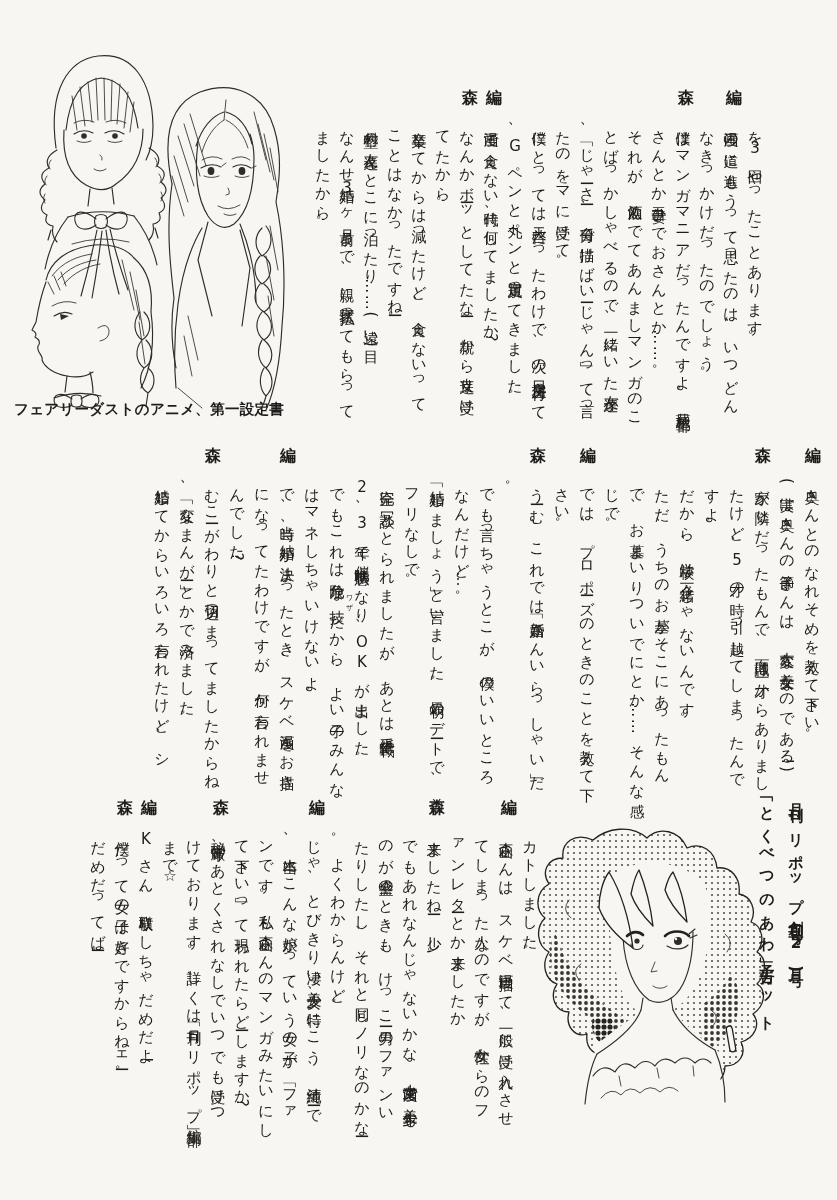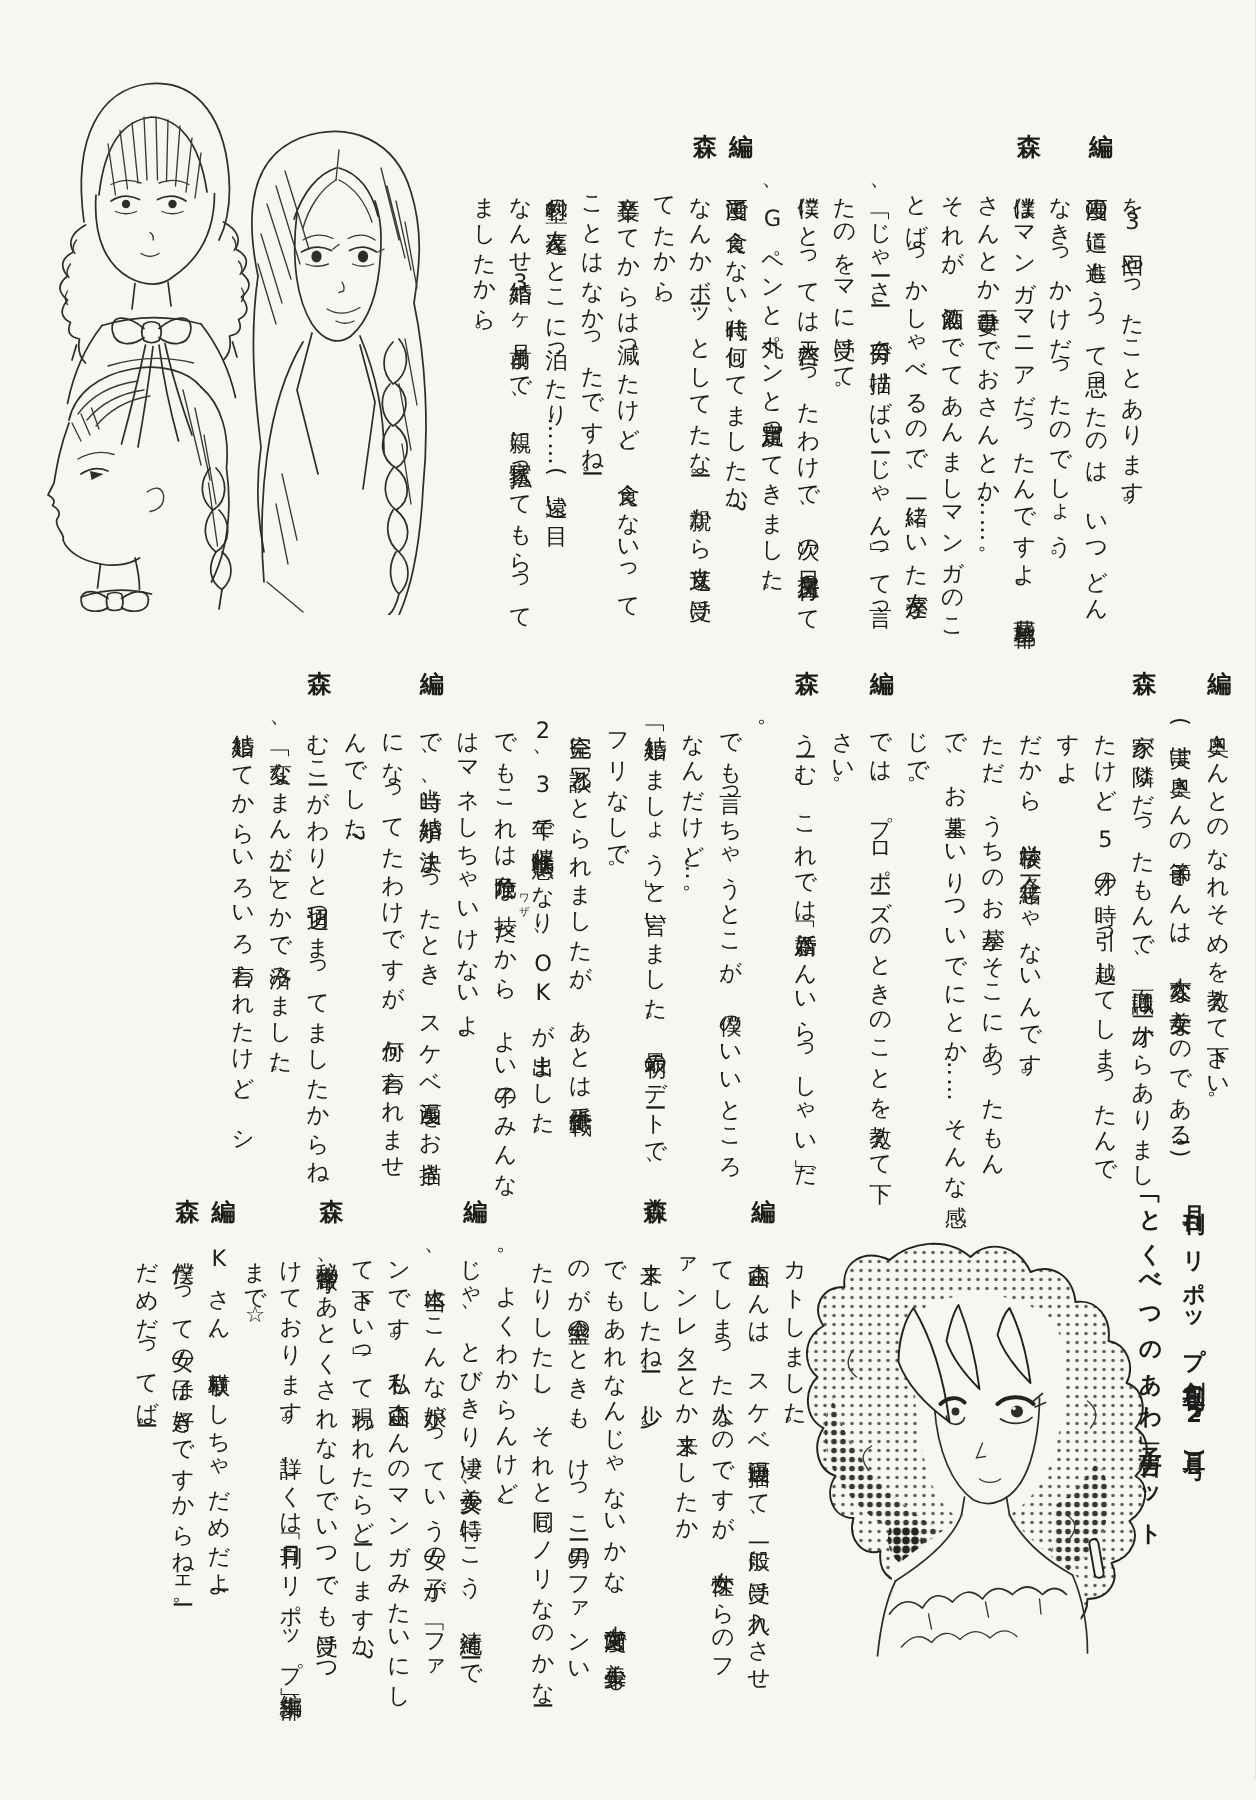--- a/index.html
+++ b/index.html
@@ -107,20 +107,21 @@
       <path class="inkh" d="M50,290 Q62,283 74,287 M96,312 q9,-6 11,2 q1,9 -9,11"></path>
       <path class="ink" d="M132,242 C146,254 151,274 149,296 C153,326 149,352 139,372"></path>
       <path class="inkh" d="M120,244 L132,294 M128,256 L138,304 M134,274 L142,320 M137,306 L143,348"></path>
       <path class="ink" d="M138,296 C130,306 132,318 140,324 C150,318 150,304 142,296 M140,324 C132,334 134,346 142,352 C152,346 152,332 144,324 M142,352 C136,362 138,372 146,377 C154,370 154,358 146,352 M146,377 L144,390"></path>
       <path class="ink" d="M65,360 L63,376 M88,356 C90,364 91,371 91,377 M52,382 Q75,374 99,380"></path>
       <path class="ink" d="M70,380 q5,-2 9,0 q2,5 0,10 q-5,2 -9,0 q-2,-5 0,-10"></path>
       <path class="ink" d="M70,383 C59,375 49,378 53,388 C57,393 66,392 70,389 M79,383 C90,375 100,378 96,388 C92,393 83,392 79,389"></path>
     </g>
   </svg>
 
+  <div id="settei-caption">フェアリーダストのアニメ、第一設定書</div>
 
   <section id="sec1" class="vsec">
       <p class="speech"><span class="stext">を<span class="up">3</span>回やったことあります。</span></p>
       <p class="speech"><span class="spk">編</span><span class="stext">漫画の道に進もうって思ったのは、いつどんなきっかけだったのでしょう。</span></p>
       <p class="speech"><span class="spk">森</span><span class="stext">僕はマンガマニアだったんですよ。萩尾望都さんとか吾妻ひでおさんとか……。<br>それが、酒飲んでてあんましマンガのことばっかしゃべるので、一緒にいた友達が、「じゃーさー、自分で描けばいーじゃん」って言ったのをマに受けて。<br>僕にとっては天啓だったわけで、次の日文房屋行って、<span class="up">G</span>ペンと丸ペンと定規買ってきました。</span></p>
       <p class="speech"><span class="spk">編</span><span class="stext">漫画で食えない時代、何してましたか?</span></p>
       <p class="speech"><span class="spk">森</span><span class="stext">なんかボーッとしてたなー。親から支送り受けてたから。<br>卒業してからは減ったけど、食えないってことはなかったですねー。<br>村塾の友達んとこに泊ったり……(遠い目)<br>なんせ結婚<span class="up">3</span>ヶ月前まで、親に家賃払ってもらってましたから。</span></p>
     </section>
   <section id="sec2" class="vsec">
       <p class="speech"><span class="spk">編</span><span class="stext">奥さんとのなれそめを教えて下さい。<br>(実は奥さんの節子さんは、大変な美女なのである!)</span></p>

